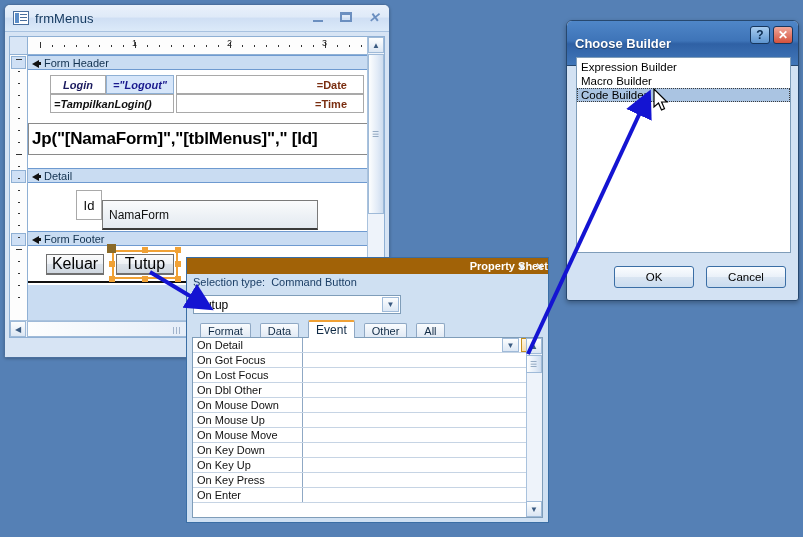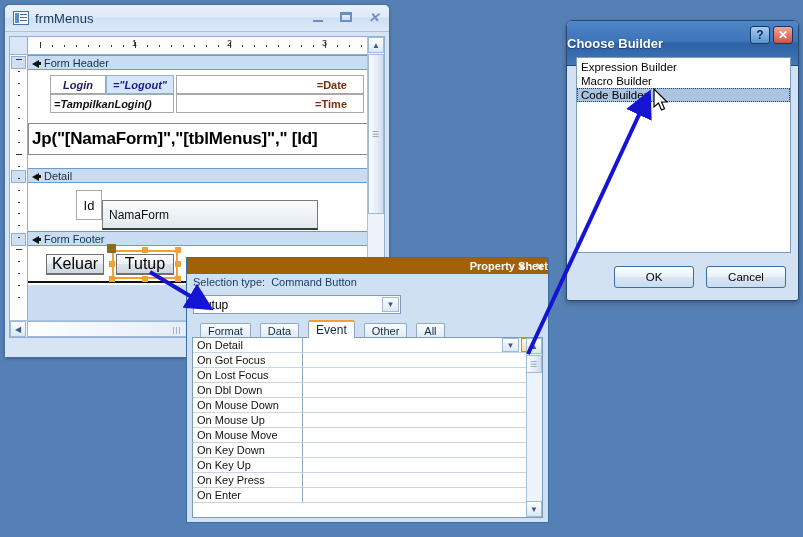--- a/index.html
+++ b/index.html
@@ -266,21 +266,21 @@
     width: 233px; height: 281px;
     background: #d3e2f3;
     border: 1px solid #27486f;
     border-radius: 6px 6px 3px 3px;
     box-shadow: 0 2px 5px rgba(0,0,0,.3);
   }
   .cb-title {
     height: 45px;
     background: linear-gradient(to bottom, #4f86c8 0%, #3e74b8 45%, #2f61a5 52%, #4277b9 100%);
     border-radius: 5px 5px 0 0;
-    display: flex; align-items: center; 
+    display: flex; align-items: center; padding-left: 8px;
     position: relative;
     border-bottom: 1px solid #27486f;
   }
   .cb-title .t { color: #fff; font-size: 13px; font-weight: bold; text-shadow: 0 1px 1px rgba(0,0,0,.4); }
   .cb-title .btns { position: absolute; right: 5px; top: 5px; display: flex; gap: 3px; }
   .cb-q, .cb-x {
     width: 20px; height: 18px;
     border: 1px solid #17365d; border-radius: 3px;
     display: flex; align-items: center; justify-content: center;
     font-size: 12px; font-weight: bold; color: #fff;
@@ -500,21 +500,21 @@
           </div>
           <div class="pg-row">
             <div class="pg-name">On Got Focus</div>
             <div class="pg-val"></div>
           </div>
           <div class="pg-row">
             <div class="pg-name">On Lost Focus</div>
             <div class="pg-val"></div>
           </div>
           <div class="pg-row">
-            <div class="pg-name">On Dbl Down</div>
+            <div class="pg-name">On Dbl Other</div>
             <div class="pg-val"></div>
           </div>
           <div class="pg-row">
             <div class="pg-name">On Mouse Down</div>
             <div class="pg-val"></div>
           </div>
           <div class="pg-row">
             <div class="pg-name">On Mouse Up</div>
             <div class="pg-val"></div>
           </div>

